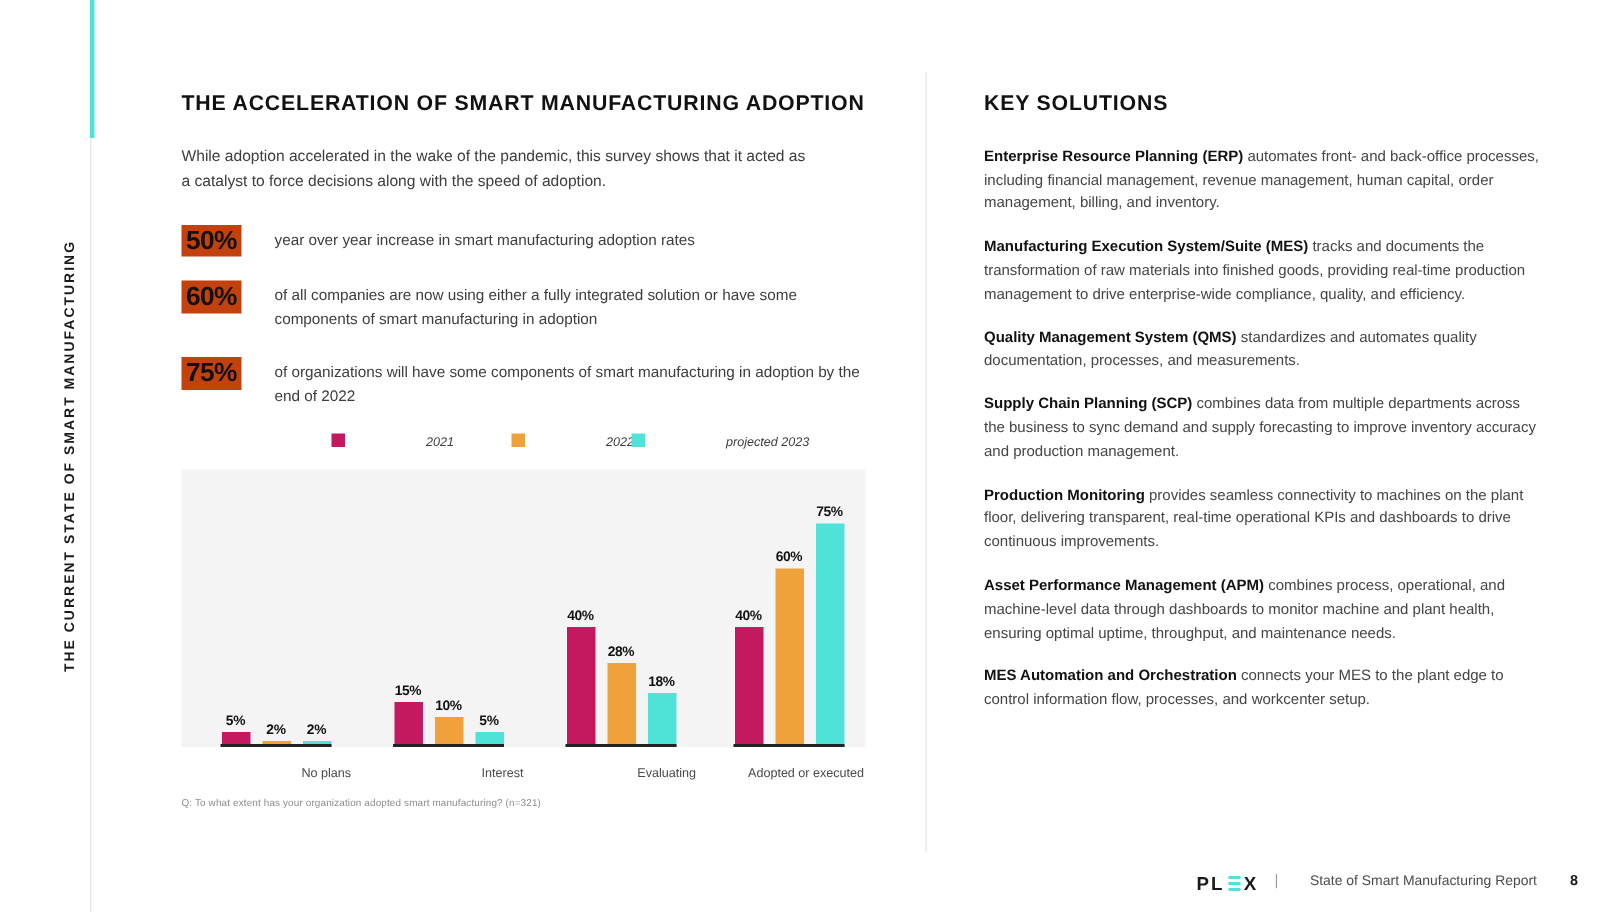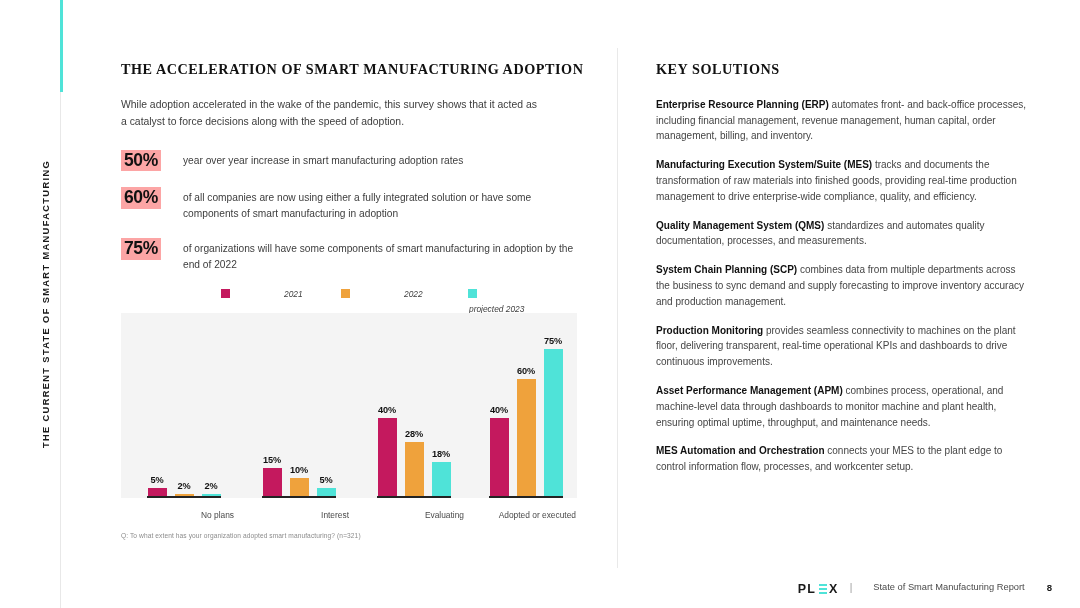--- a/index.html
+++ b/index.html
@@ -66,21 +66,20 @@
     width: 470px;
   }
   .section-heading {
     font-size: 14.2px;
     font-weight: bold;
     letter-spacing: 0.55px;
     line-height: 1.33;
     color: #111111;
     margin: 0 0 18px 0;
     text-transform: uppercase;
-    font-family: Liberation Serif, serif;
   }
   #intro-paragraph {
     font-size: 10.4px;
     line-height: 1.62;
     color: #3d3d3d;
     margin: 0 0 18px 0;
     max-width: 420px;
   }
 
   
@@ -93,21 +92,21 @@
     width: 62px;
     flex: 0 0 62px;
     padding-top: 1px;
   }
   .stat-pct {
     display: inline-block;
     font-size: 17.5px;
     font-weight: bold;
     letter-spacing: -0.4px;
     color: #111111;
-    background: #fca5a5;
+    background: #c2410c;
     padding: 0px 3px 1px 3px;
     line-height: 1.18;
   }
   .stat-text {
     font-size: 10.2px;
     line-height: 1.56;
     color: #3d3d3d;
     padding-top: 4px;
     max-width: 400px;
   }
@@ -295,21 +294,21 @@
 
   <div id="chart-legend">
       <div class="legend-item" style="left: 100px;">
         <span class="legend-swatch" style="background: rgb(196, 25, 94);"></span>
         <span class="legend-label">2021</span>
       </div>
       <div class="legend-item" style="left: 200px; padding-left: 20px;">
         <span class="legend-swatch" style="background: rgb(239, 162, 60);"></span>
         <span class="legend-label">2022</span>
       </div>
-      <div class="legend-item" style="left: 300px; flex-direction: column;">
+      <div class="legend-item" style="left: 300px;">
         <span class="legend-swatch" style="background: rgb(79, 227, 216);"></span>
         <span class="legend-label">projected 2023</span>
       </div>
     </div>
 
   <div id="chart-area">
     <div id="chart-baseline"></div>
   <div class="bar-group" style="left: 13px; width: 100px;">
         <div class="bar-wrap">
           <div class="bar-value">5%</div>
@@ -378,21 +377,21 @@
 
   <div id="chart-footnote">Q: To what extent has your organization adopted smart manufacturing? (n=321)</div>
 </div>
 
 <div id="right-column">
   <h2 class="section-heading">KEY SOLUTIONS</h2>
   <div id="solutions-list">
       <p class="solution-block"><span class="solution-term">Enterprise Resource Planning (ERP)</span><span> automates front- and back-office processes, including financial management, revenue management, human capital, order management, billing, and inventory.</span></p>
       <p class="solution-block"><span class="solution-term">Manufacturing Execution System/Suite (MES)</span><span> tracks and documents the transformation of raw materials into finished goods, providing real-time production management to drive enterprise-wide compliance, quality, and efficiency.</span></p>
       <p class="solution-block"><span class="solution-term">Quality Management System (QMS)</span><span> standardizes and automates quality documentation, processes, and measurements.</span></p>
-      <p class="solution-block"><span class="solution-term">System Chain Planning (SCP)</span><span> combines data from multiple departments across the business to sync demand and supply forecasting to improve inventory accuracy and production management.</span></p>
+      <p class="solution-block"><span class="solution-term">Supply Chain Planning (SCP)</span><span> combines data from multiple departments across the business to sync demand and supply forecasting to improve inventory accuracy and production management.</span></p>
       <p class="solution-block"><span class="solution-term">Production Monitoring</span><span> provides seamless connectivity to machines on the plant floor, delivering transparent, real-time operational KPIs and dashboards to drive continuous improvements.</span></p>
       <p class="solution-block"><span class="solution-term">Asset Performance Management (APM)</span><span> combines process, operational, and machine-level data through dashboards to monitor machine and plant health, ensuring optimal uptime, throughput, and maintenance needs.</span></p>
       <p class="solution-block"><span class="solution-term">MES Automation and Orchestration</span><span> connects your MES to the plant edge to control information flow, processes, and workcenter setup.</span></p>
     </div>
 </div>
 
 <div id="page-footer">
   <div id="plex-logo">
     <span>PL</span>
     <span id="plex-e">

